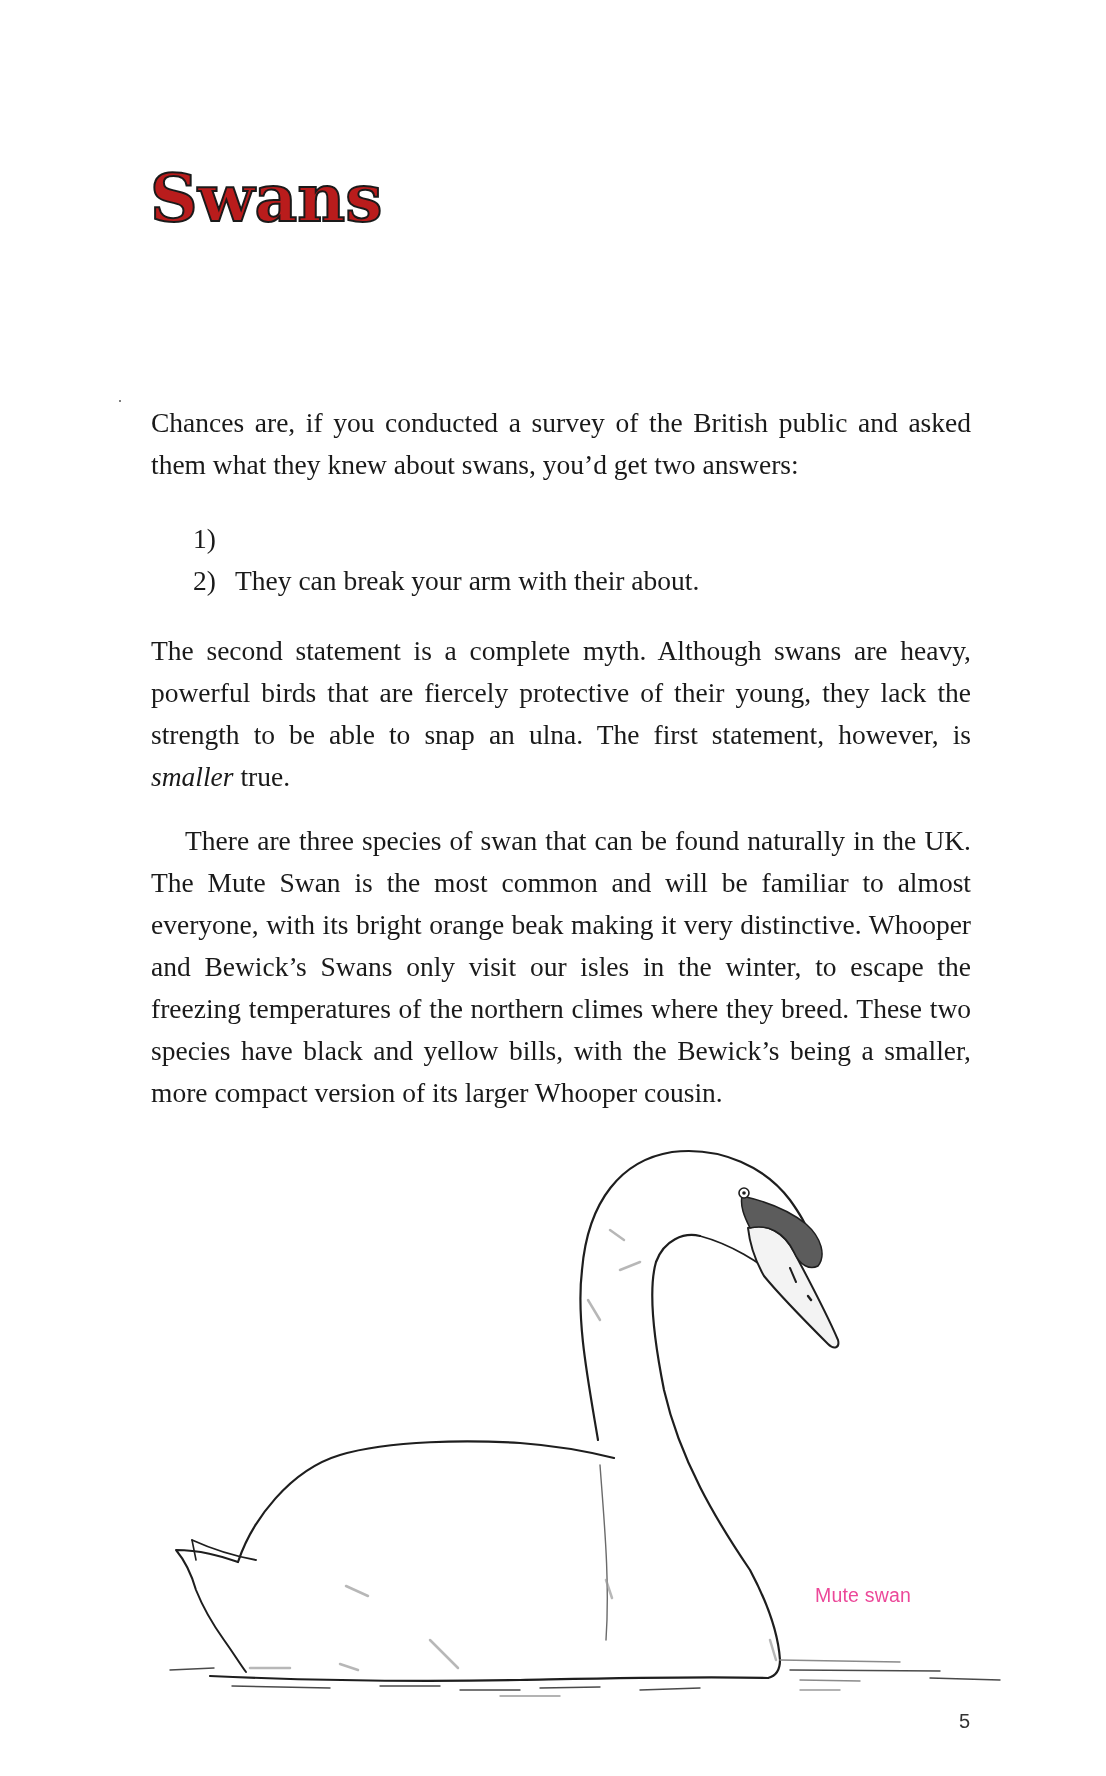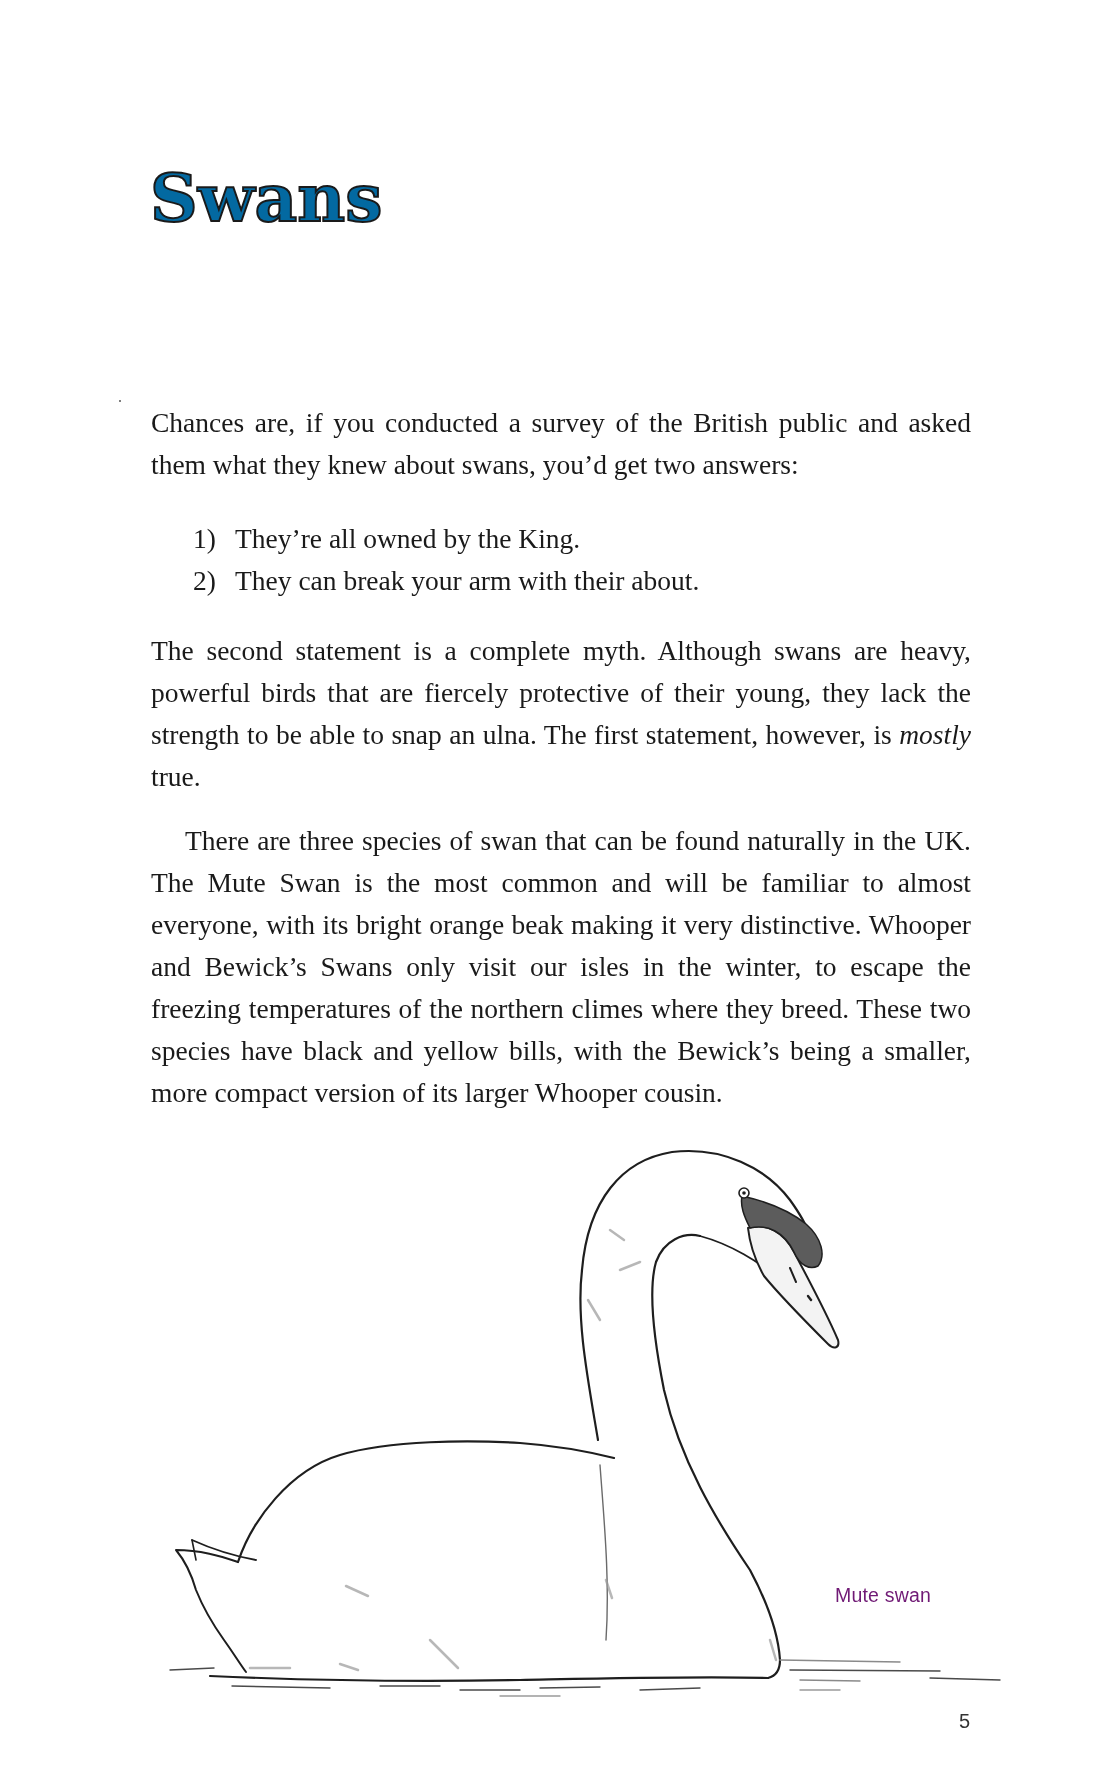--- a/index.html
+++ b/index.html
@@ -16,21 +16,21 @@
     }
     .page-title {
       position: absolute;
       left: 150px;
       top: 158px;
       margin: 0;
       font-family: "DejaVu Serif", serif;
       font-weight: bold;
       font-size: 66px;
       line-height: 80px;
-      color: #0369a1;
+      color: #b91c1c;
       -webkit-text-stroke: 2px #1a1a1a;
       letter-spacing: 0px;
     }
     .stray-mark {
       position: absolute;
       left: 119px;
       top: 400px;
       width: 2px;
       height: 2px;
       background: #555;
@@ -87,23 +87,22 @@
       top: 1130px;
       width: 860px;
       height: 590px;
     }
     .caption {
       position: absolute;
       left: 815px;
       top: 1584px;
       font-family: "Liberation Sans", sans-serif;
       font-size: 19.5px;
-      color: #701a75;
+      color: #ec4899;
       letter-spacing: 0.2px;
-      margin-left: 20px;
     }
     .page-number {
       position: absolute;
       left: 959px;
       top: 1710px;
       font-family: "Liberation Sans", sans-serif;
       font-size: 20px;
       color: #333;
     }
   </style>
@@ -114,30 +113,29 @@
 
 <div class="stray-mark"></div>
 
 <div class="body-text para-intro">
   <p>Chances are, if you conducted a survey of the British public and asked them what they knew about swans, you’d get two answers:</p>
 </div>
 
 <ol class="answers">
   <li>
     <span class="num">1)</span>
-    <span>They’re all owned by the King.</span>
   </li>
   <li>
     <span class="num">2)</span>
     <span>They can break your arm with their about.</span>
   </li>
 </ol>
 
 <div class="body-text para-second">
-  <p class="para-text"><span>The second statement is a complete myth. Although swans are heavy, powerful birds that are fiercely protective of their young, they lack the strength to be able to snap an ulna. The first statement, however, is </span><em>mostly</em><span> true.</span></p>
+  <p class="para-text"><span>The second statement is a complete myth. Although swans are heavy, powerful birds that are fiercely protective of their young, they lack the strength to be able to snap an ulna. The first statement, however, is </span><em>smaller</em><span> true.</span></p>
 </div>
 
 <div class="body-text para-third">
   <p>There are three species of swan that can be found naturally in the UK. The Mute Swan is the most common and will be familiar to almost everyone, with its bright orange beak making it very distinctive. Whooper and Bewick’s Swans only visit our isles in the winter, to escape the freezing temperatures of the northern climes where they breed. These two species have black and yellow bills, with the Bewick’s being a smaller, more compact version of its larger Whooper cousin.</p>
 </div>
 
 <svg class="illustration" viewBox="160 1130 860 590" xmlns="http://www.w3.org/2000/svg">
   <g fill="none" stroke="#1e1e1e" stroke-linecap="round" stroke-linejoin="round">
 
     <path stroke-width="2.2" d="M 598 1440 C 588 1380, 576 1320, 582 1270 C 588 1200, 622 1160, 672 1152 C 722 1146, 766 1168, 790 1200 C 800 1214, 806 1224, 808 1232"></path>

